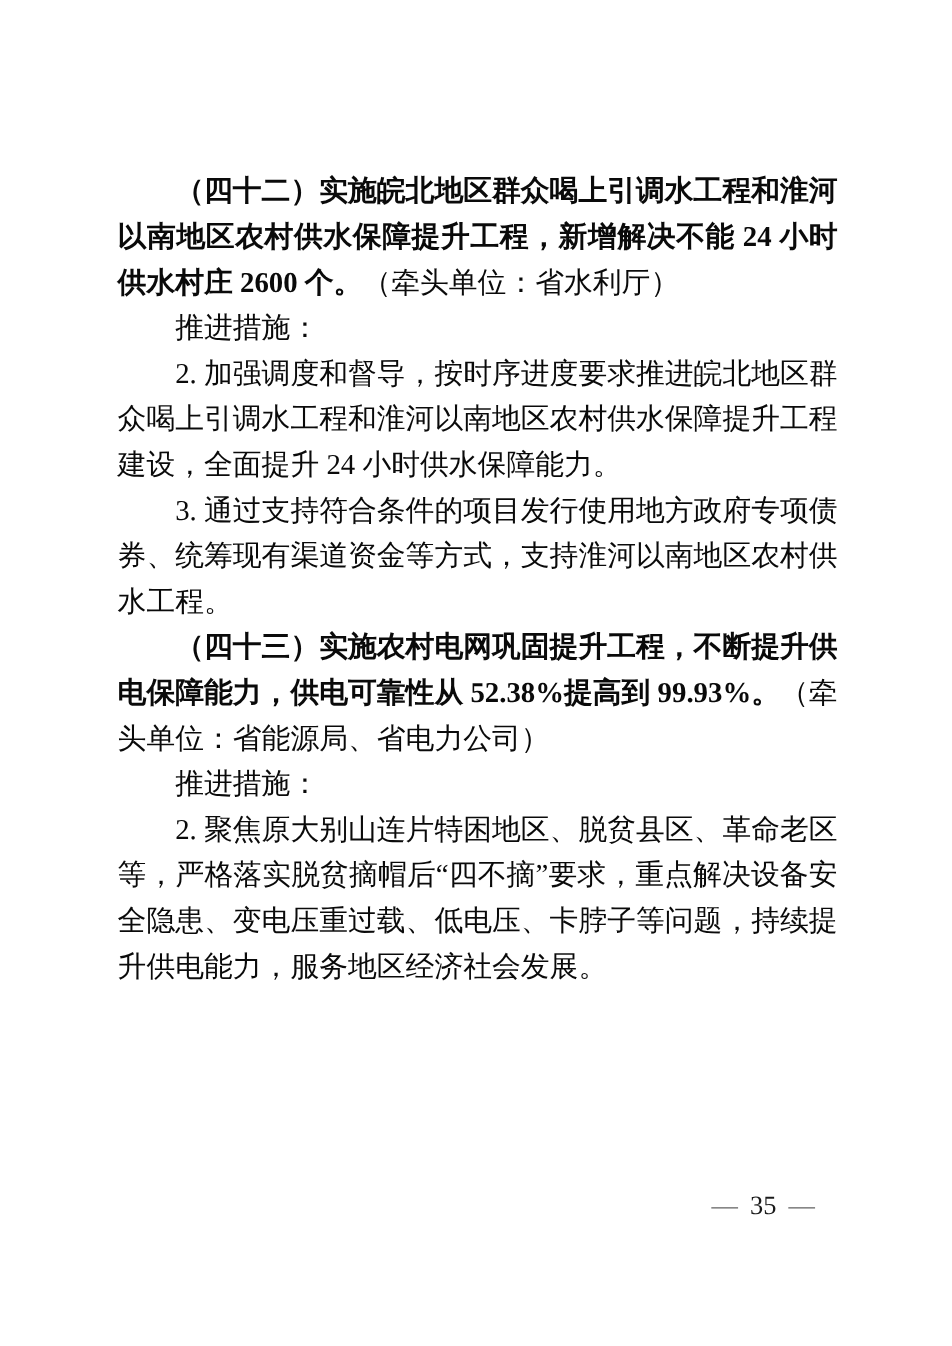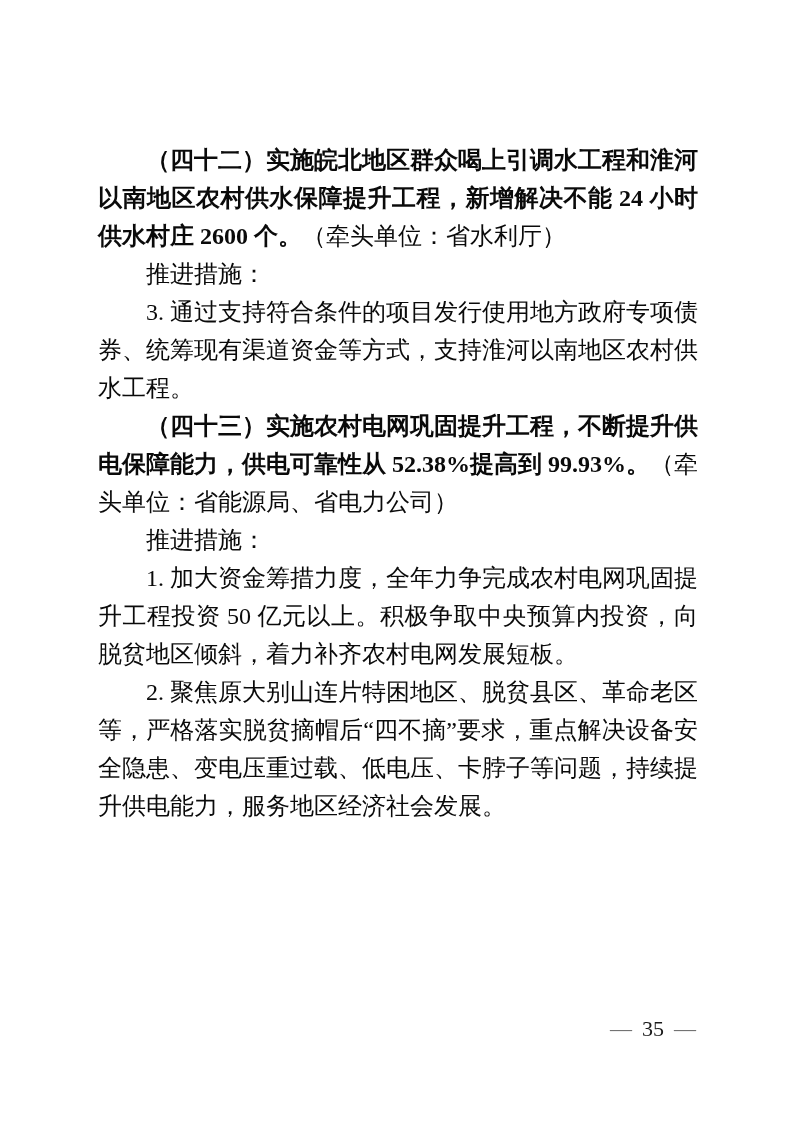--- a/index.html
+++ b/index.html
@@ -42,25 +42,24 @@
     left: 0;
     top: 991px;
     width: 793px;
     height: 28px;
   }
   .footer-inner {
     position: absolute;
     left: 566px;
     top: 0;
     width: 140px;
-    text-align: right;
+    text-align: center;
     font-size: 22px;
     line-height: 28px;
     white-space: nowrap;
-    margin-top: 24px;
   }
   .footer-dash {
     color: #6b6b6b;
     letter-spacing: 0;
     padding: 0 10px;
   }
   .footer-num {
     color: #1a1a1a;
   }
 </style>
@@ -68,28 +67,28 @@
 <body>
 
 <div class="page">
   <div class="content">
 
     <p class="para"><span class="bold-heading">（四十二）实施皖北地区群众喝上引调水工程和淮河以南地区农村供水保障提升工程，新增解决不能 24 小时供水村庄 2600 个。</span><span class="lead-unit">（牵头单位：省水利厅）</span></p>
 
     <p class="para">推进措施：</p>
 
 
+    <p class="para">2. 加强调度和督导，按时序进度要求推进皖北地区群众喝上引调水工程和淮河以南地区农村供水保障提升工程建设，全面提升 24 小时供水保障能力。</p>
 
     <p class="para">3. 通过支持符合条件的项目发行使用地方政府专项债券、统筹现有渠道资金等方式，支持淮河以南地区农村供水工程。</p>
 
     <p class="para"><span class="bold-heading">（四十三）实施农村电网巩固提升工程，不断提升供电保障能力，供电可靠性从 52.38%提高到 99.93%。</span><span class="lead-unit">（牵头单位：省能源局、省电力公司）</span></p>
 
     <p class="para">推进措施：</p>
 
-    <p class="para">1. 加大资金筹措力度，全年力争完成农村电网巩固提升工程投资 50 亿元以上。积极争取中央预算内投资，向脱贫地区倾斜，着力补齐农村电网发展短板。</p>
 
     <p class="para">2. 聚焦原大别山连片特困地区、脱贫县区、革命老区等，严格落实脱贫摘帽后“四不摘”要求，重点解决设备安全隐患、变电压重过载、低电压、卡脖子等问题，持续提升供电能力，服务地区经济社会发展。</p>
 
   </div>
 
   <div class="footer">
     <div class="footer-inner"><span class="footer-dash">—</span><span class="footer-num">35</span><span class="footer-dash">—</span></div>
   </div>
 </div>
 

